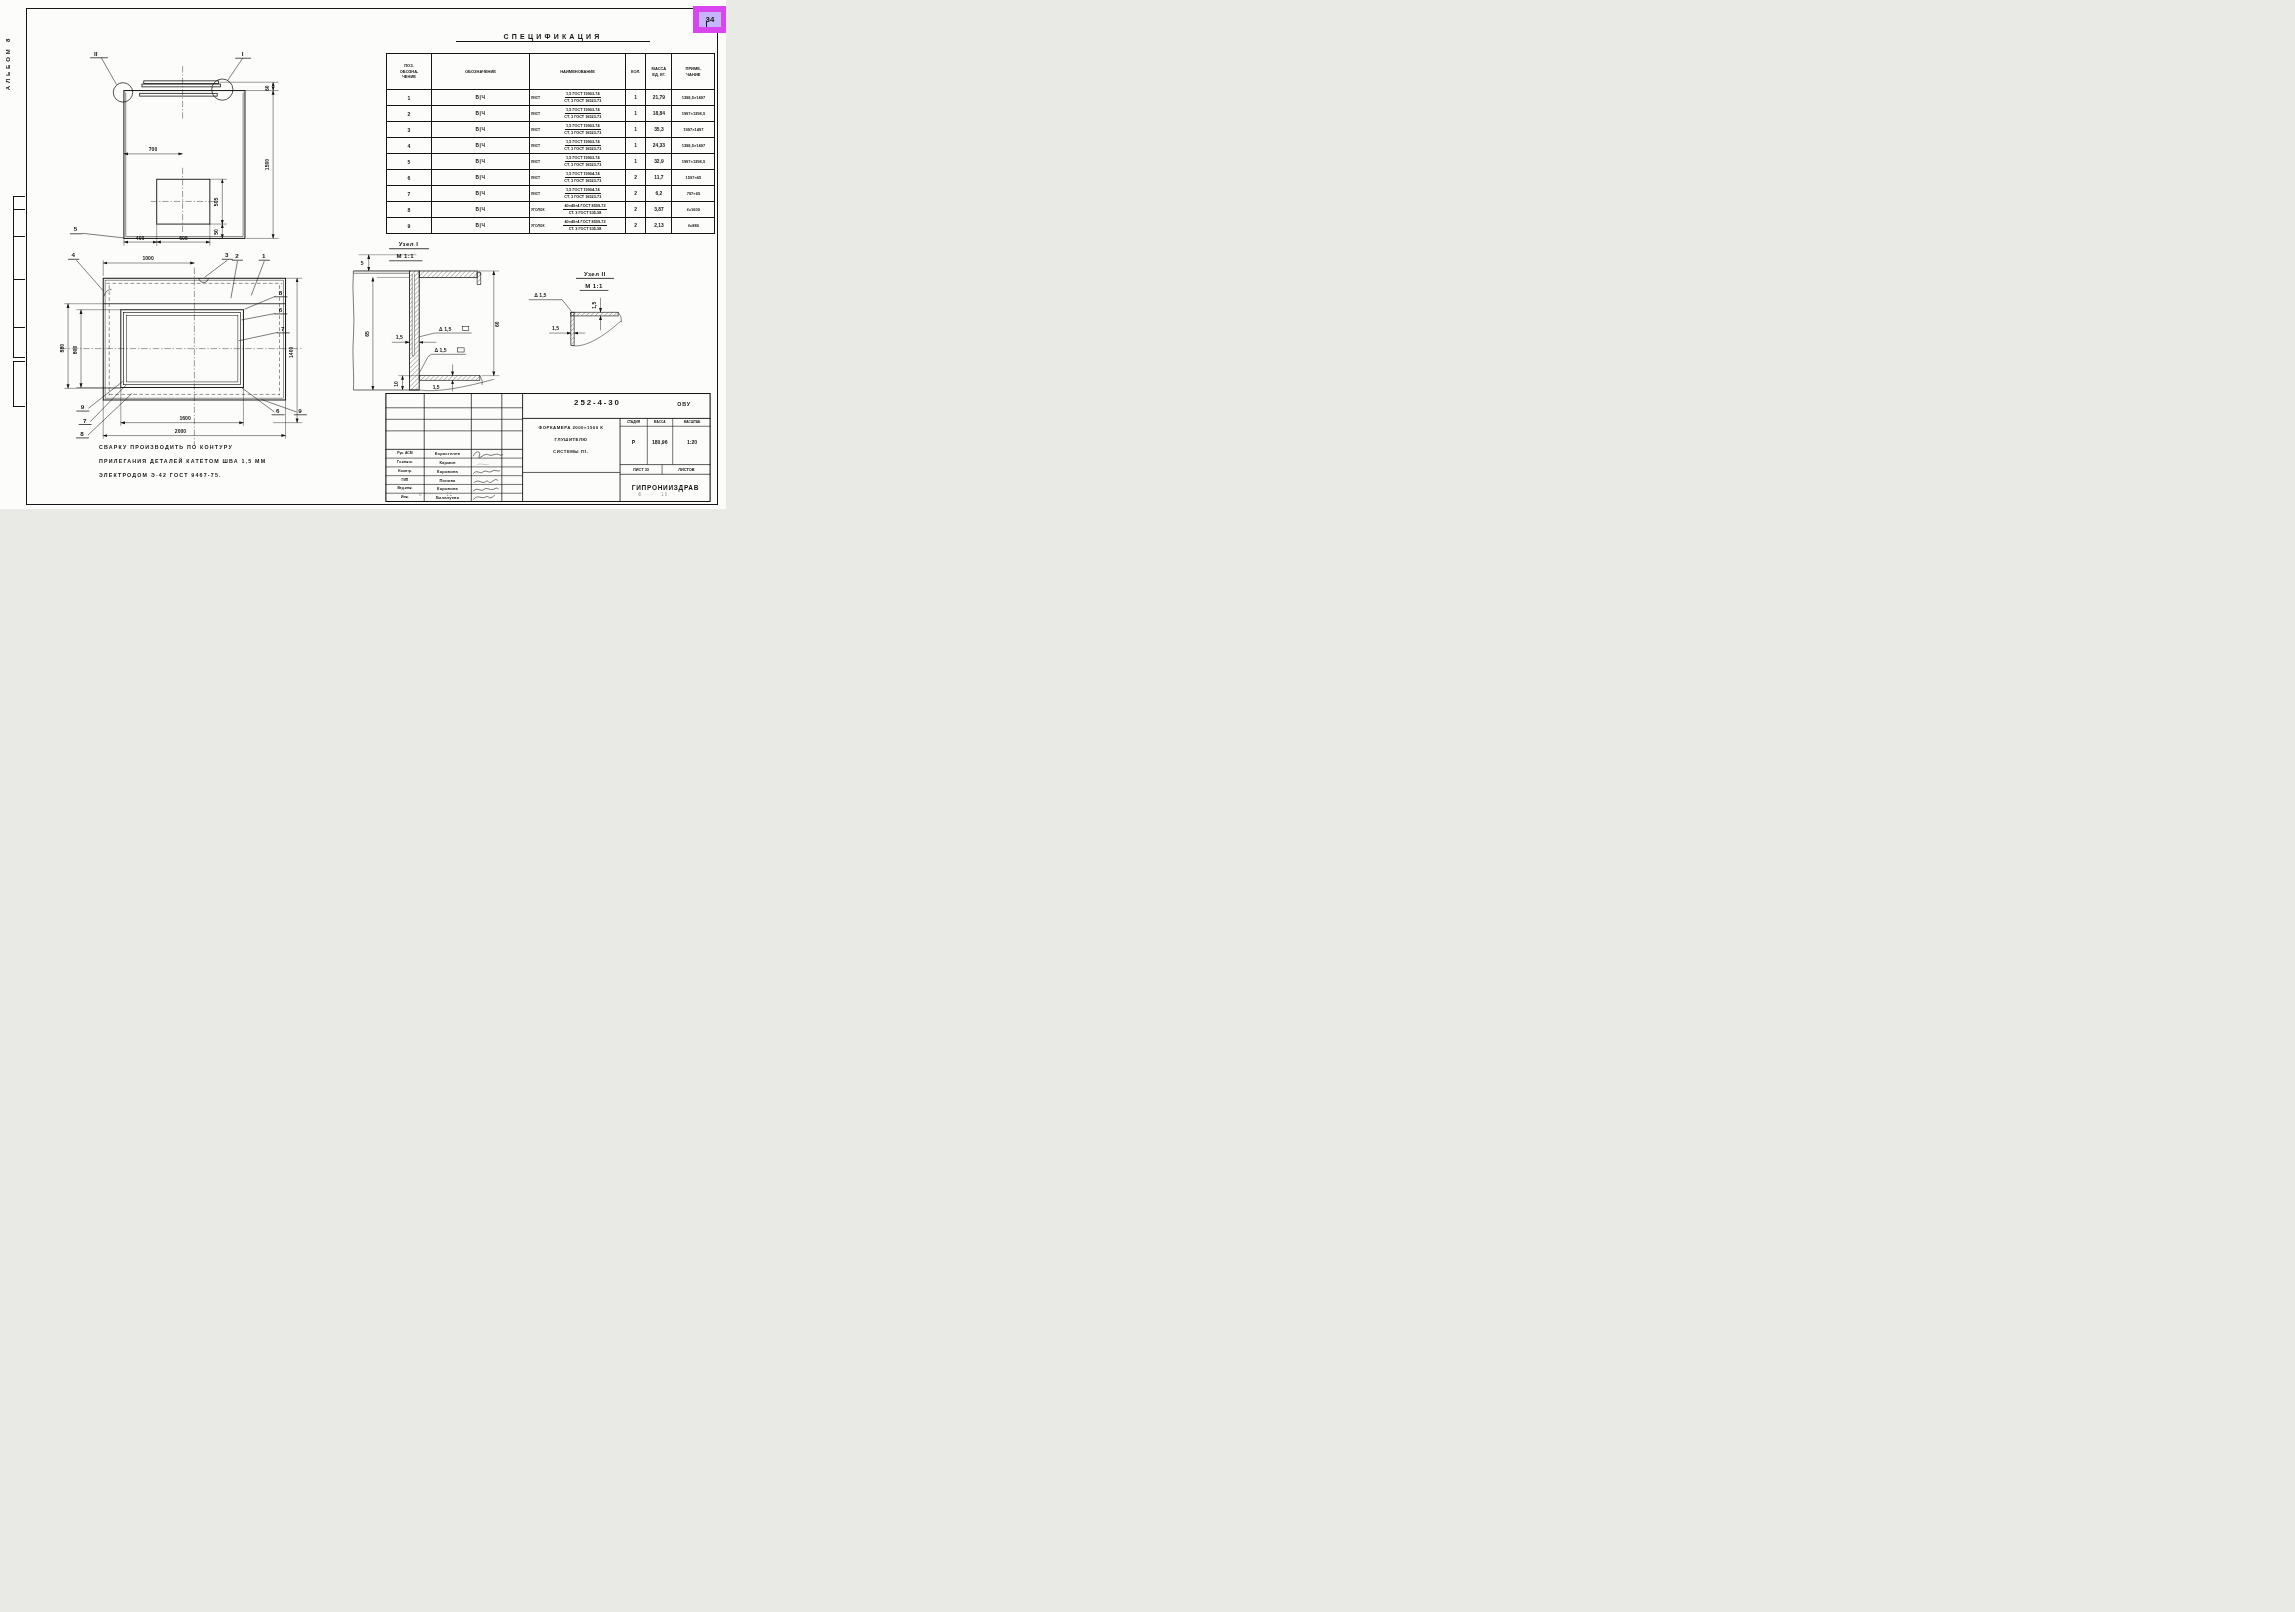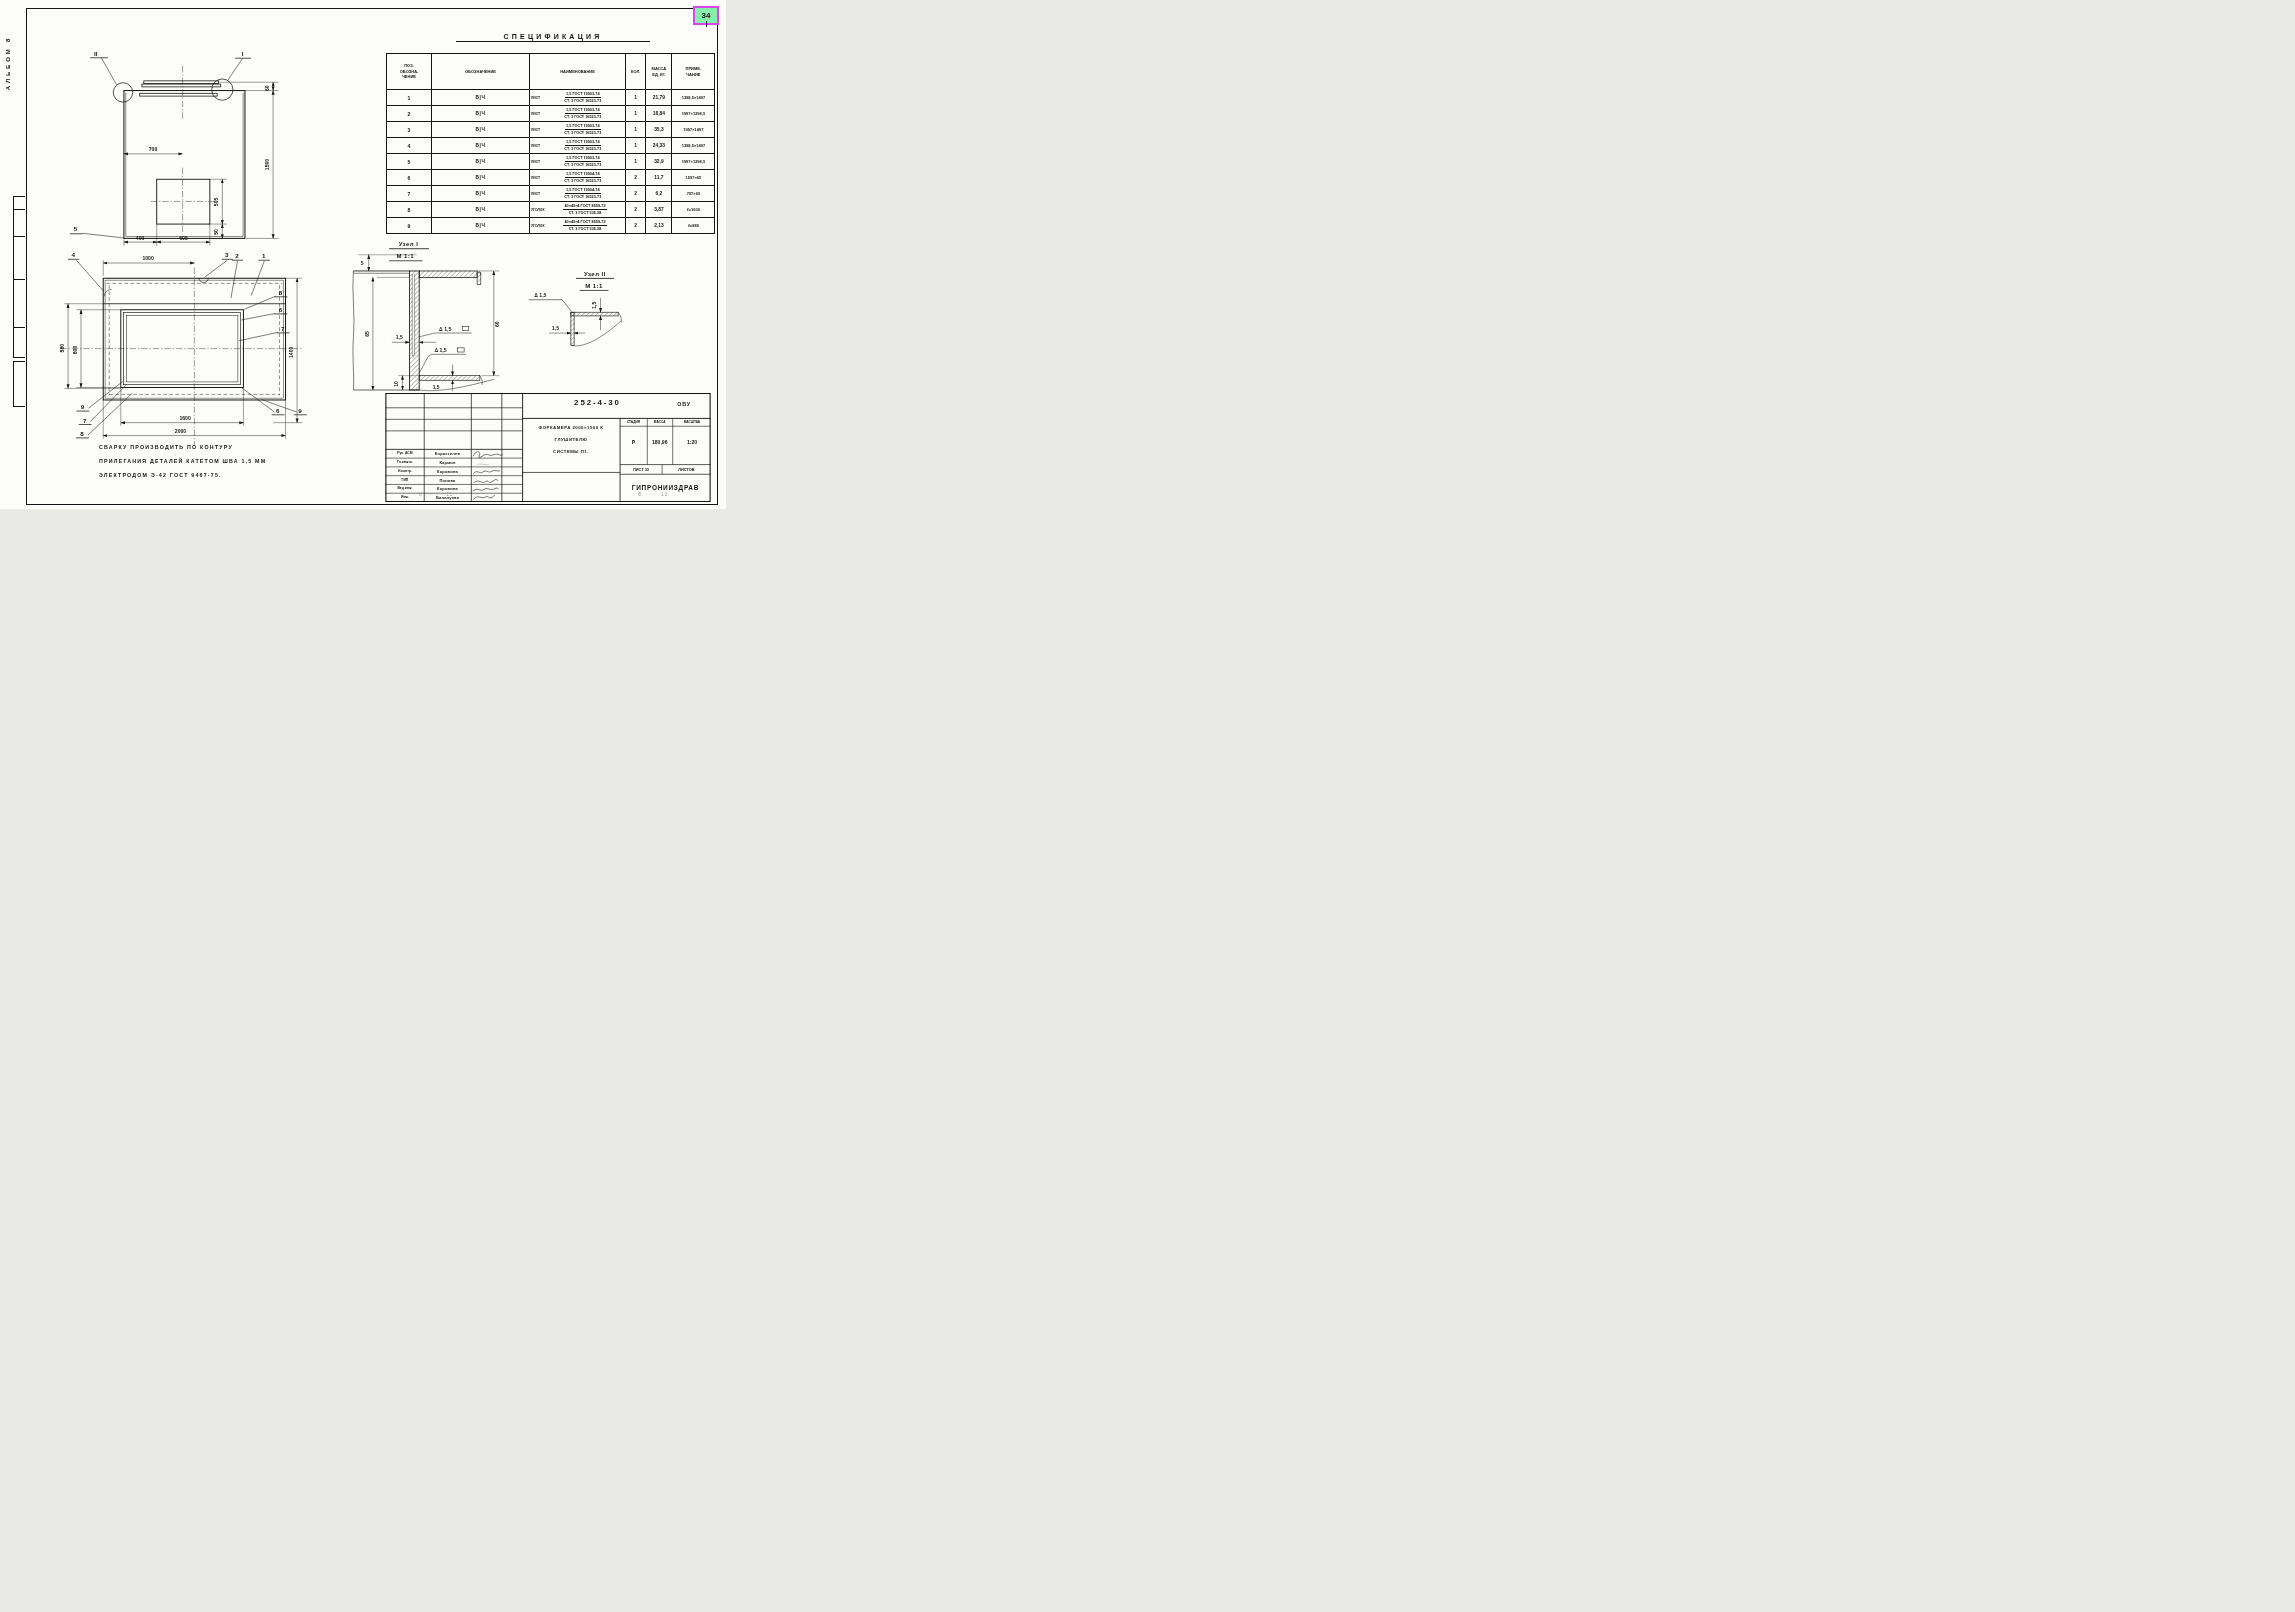--- a/index.html
+++ b/index.html
@@ -1,21 +1,21 @@
 <!DOCTYPE html>
 <html style="font-size:7.4px"><head>
 <meta charset="utf-8">
 <style>
   html,body{margin:0;padding:0;background:#e9e9e6;}
   #sheet{position:relative;width:726px;height:509px;background:#fcfcfa;overflow:hidden;
          font-family:"Liberation Sans",sans-serif;color:#151515;}
   .abs{position:absolute;}
   #frame{left:26px;top:7.9px;width:690px;height:495px;border:1.2px solid #151515;}
-  #sheetnum{left:693px;top:5.6px;width:22px;height:15.3px;border:2px solid #d946ef;
-            display:flex;align-items:center;justify-content:center;font-size:7.9px;font-weight:bold;background:#86efac;}
+  #sheetnum{left:693px;top:5.6px;width:22px;height:15.3px;border:6px solid #d946ef;
+            display:flex;align-items:center;justify-content:center;font-size:7.9px;font-weight:bold;background:#c4b5fd;}
   #sheetnum-tick{left:706px;top:21px;width:0.9px;height:6px;background:#151515;}
   #album{left:-29px;top:58px;width:79px;height:10.2px;transform:rotate(-90deg);
          font-size:6px;font-weight:bold;letter-spacing:2.8px;text-align:center;}
   
   .lbox{border:0.7px solid #151515;border-right:none;}
   
   #spec-title{left:456px;top:33px;width:194px;text-align:center;font-size:7px;font-weight:bold;
               letter-spacing:3.2px;padding-bottom:1.4px;border-bottom:1px solid #151515;}
   #spec{left:386px;top:53px;border-collapse:collapse;table-layout:fixed;}
   #spec td{border:0.8px solid #151515;padding:0;vertical-align:middle;overflow:hidden;}

